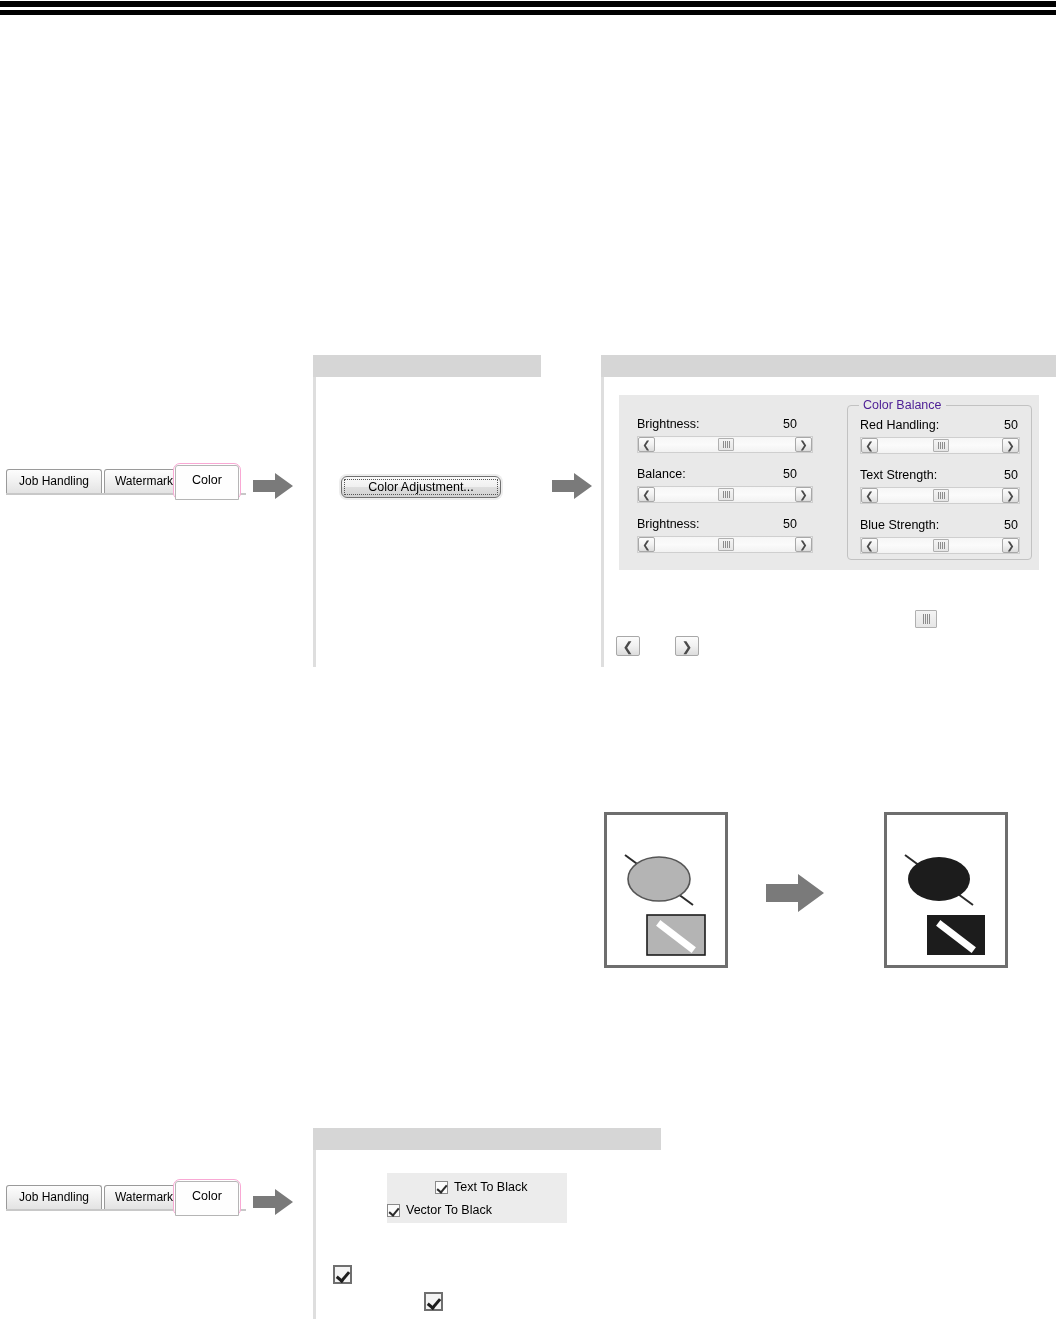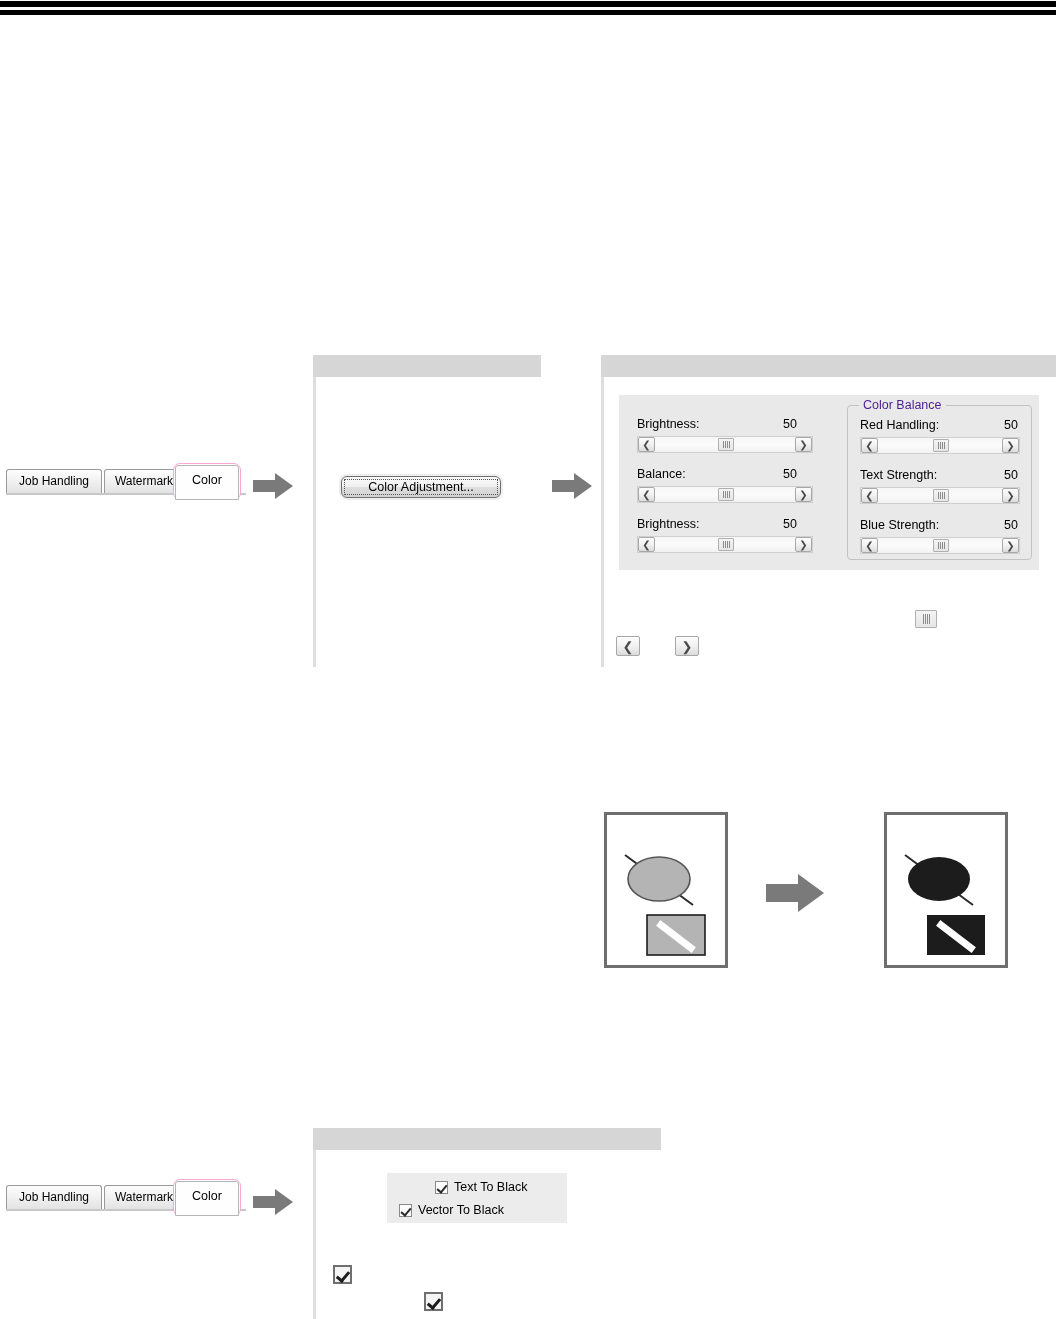--- a/index.html
+++ b/index.html
@@ -475,21 +475,21 @@
 
 <div class="panel" style="left:313px; top:1128px; width:348px; height:191px;">
   <div class="panel-titlebar" style="width:348px;"></div>
   <div class="panel-leftline" style="top:22px; height:169px;"></div>
 
   <div class="cb-group" style="left:74px; top:45px; width:180px; height:50px;">
     <div class="cb-row" style="left:12px; top:7px;margin-left:36px;">
       <span class="cb-box"></span>
       <span class="cb-label">Text To Black</span>
     </div>
-    <div class="cb-row" style="left:12px; top:30px;">
+    <div class="cb-row" style="left:0; top:30px;">
       <span class="cb-box"></span>
       <span class="cb-label">Vector To Black</span>
     </div>
   </div>
 
   <span class="cb-big" style="left:20px; top:137px;"></span>
   <span class="cb-big" style="left:111px; top:164px;"></span>
 </div>
 
 </body></html>

